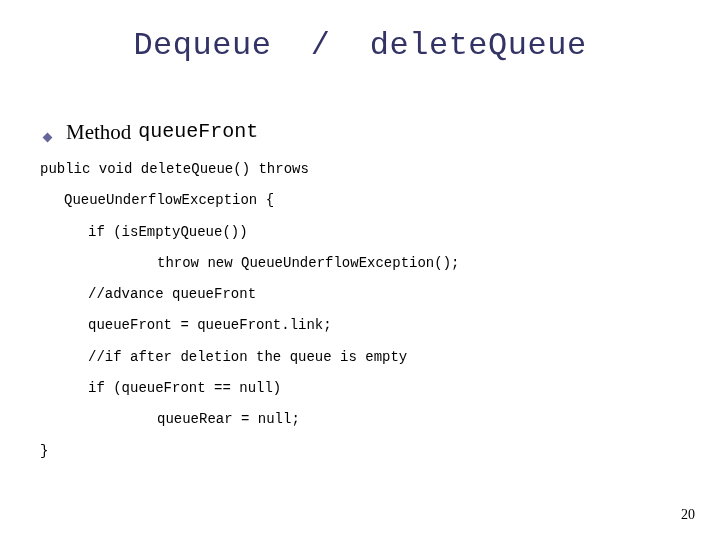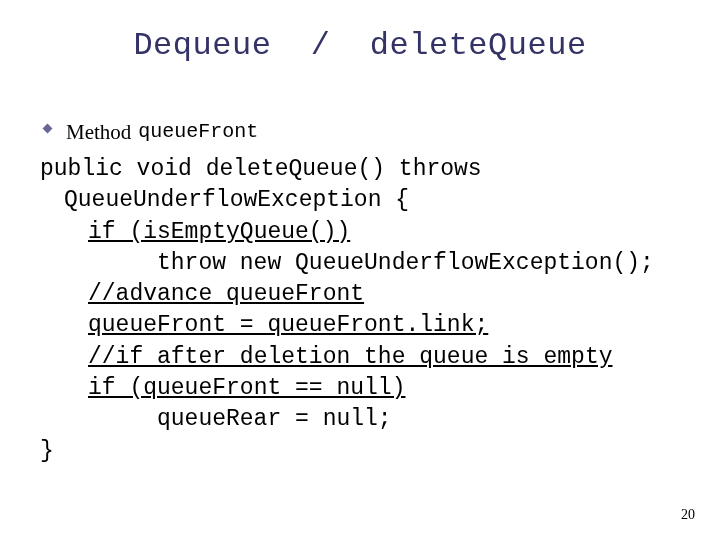--- a/index.html
+++ b/index.html
@@ -38,21 +38,21 @@
     color: #333366;
     white-space: pre;
   }
 
   
   #bullet-row {
     position: absolute;
     left: 44px;
     top: 119px;
     display: flex;
-    align-items: center;
+    align-items: flex-end;
     white-space: pre;
   }
   #bullet-glyph {
     display: inline-block;
     width: 7px;
     height: 7px;
     background: #666699;
     transform: rotate(45deg);
     margin-right: 15px;
     position: relative;
@@ -73,32 +73,32 @@
     margin-left: 7px;
   }
 
   
   #code-block {
     position: absolute;
     left: 40px;
     top: 154px;
     width: 660px;
     font-family: "Liberation Mono", "DejaVu Sans Mono", monospace;
-    font-size: 23px;
+    font-size: 14px;
     line-height: 31.3px;
     color: #000000;
     white-space: pre;
   }
   .code-line {
     display: block;
     white-space: pre;
   }
   .ind-0 { padding-left: 0px;   }
   .ind-1 { padding-left: 24px;  }
-  .ind-2 { padding-left: 48px; text-decoration: underline;  }
+  .ind-2 { padding-left: 48px;  }
   .ind-3 { padding-left: 117px; }
 
   
   #page-number {
     position: absolute;
     right: 25px;
     bottom: 17px;
     font-family: "Liberation Serif", "DejaVu Serif", serif;
     font-size: 14px;
     line-height: 17px;

